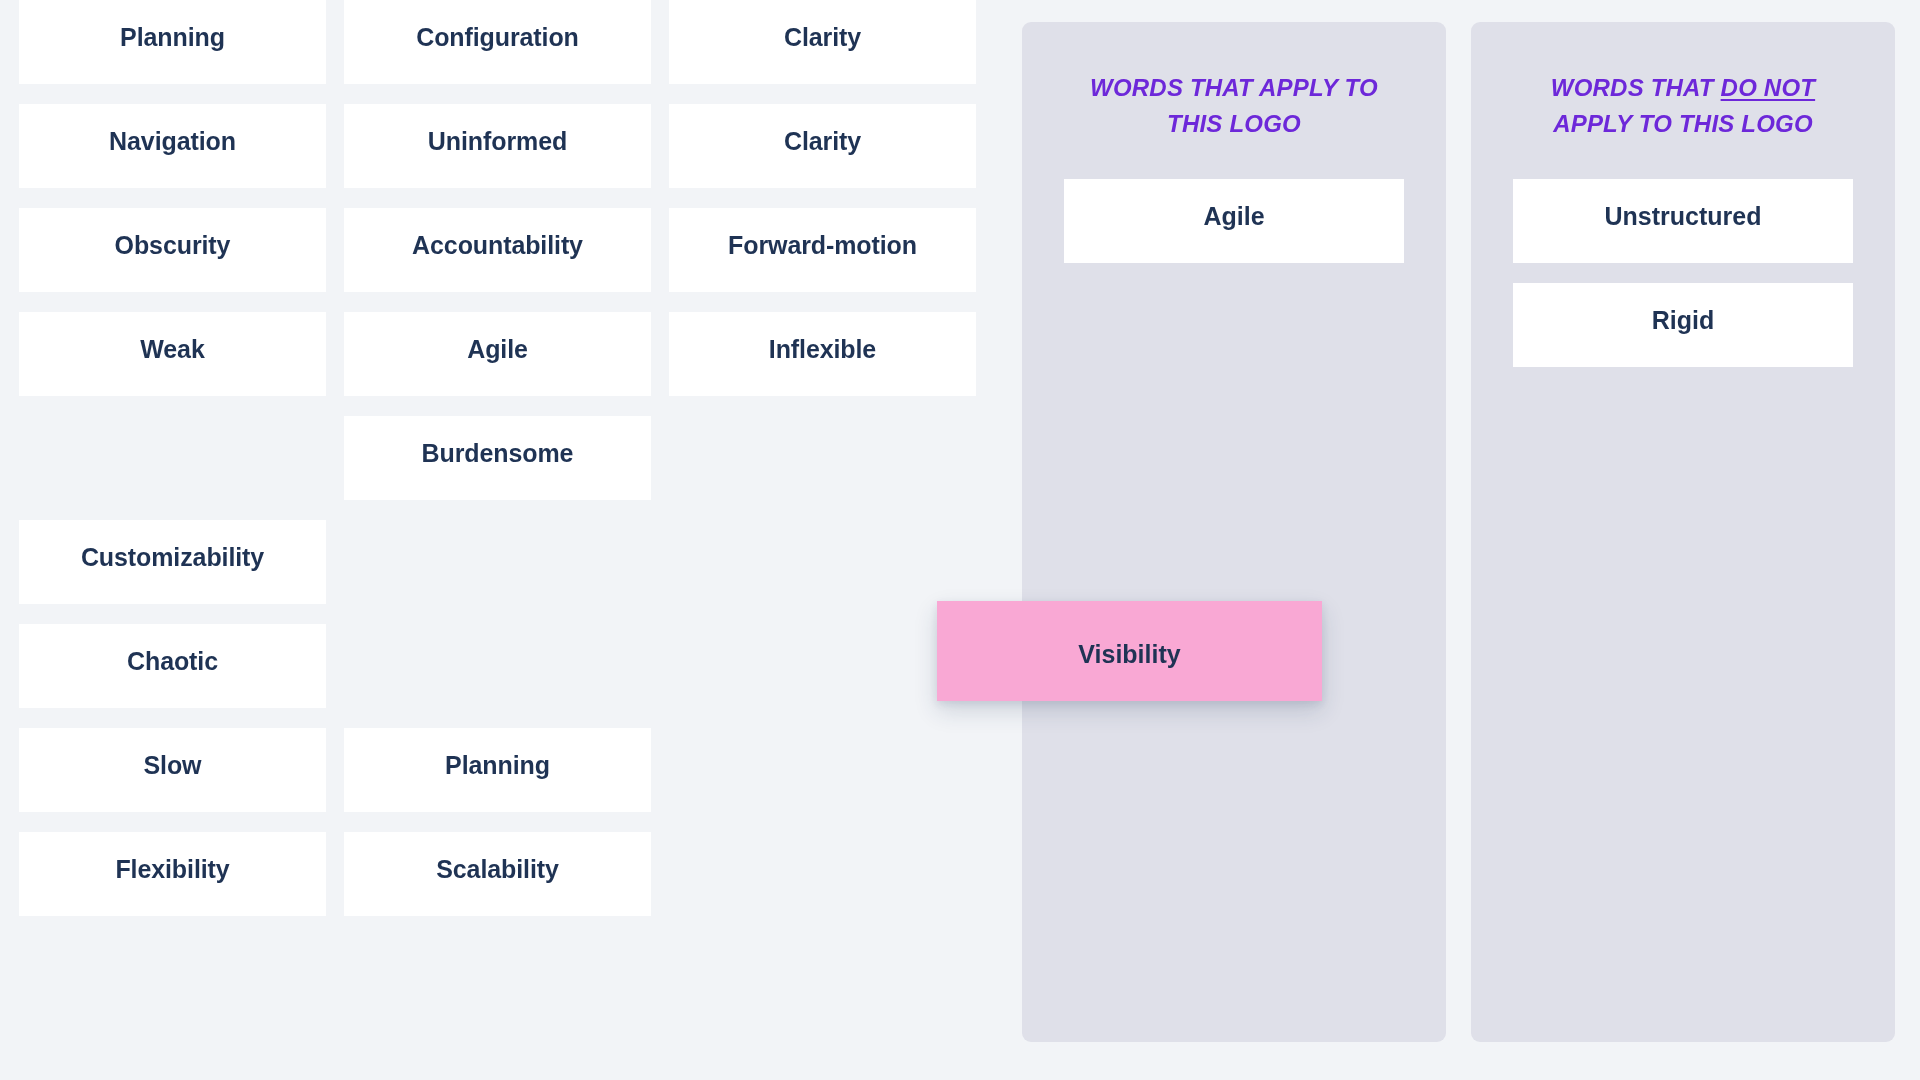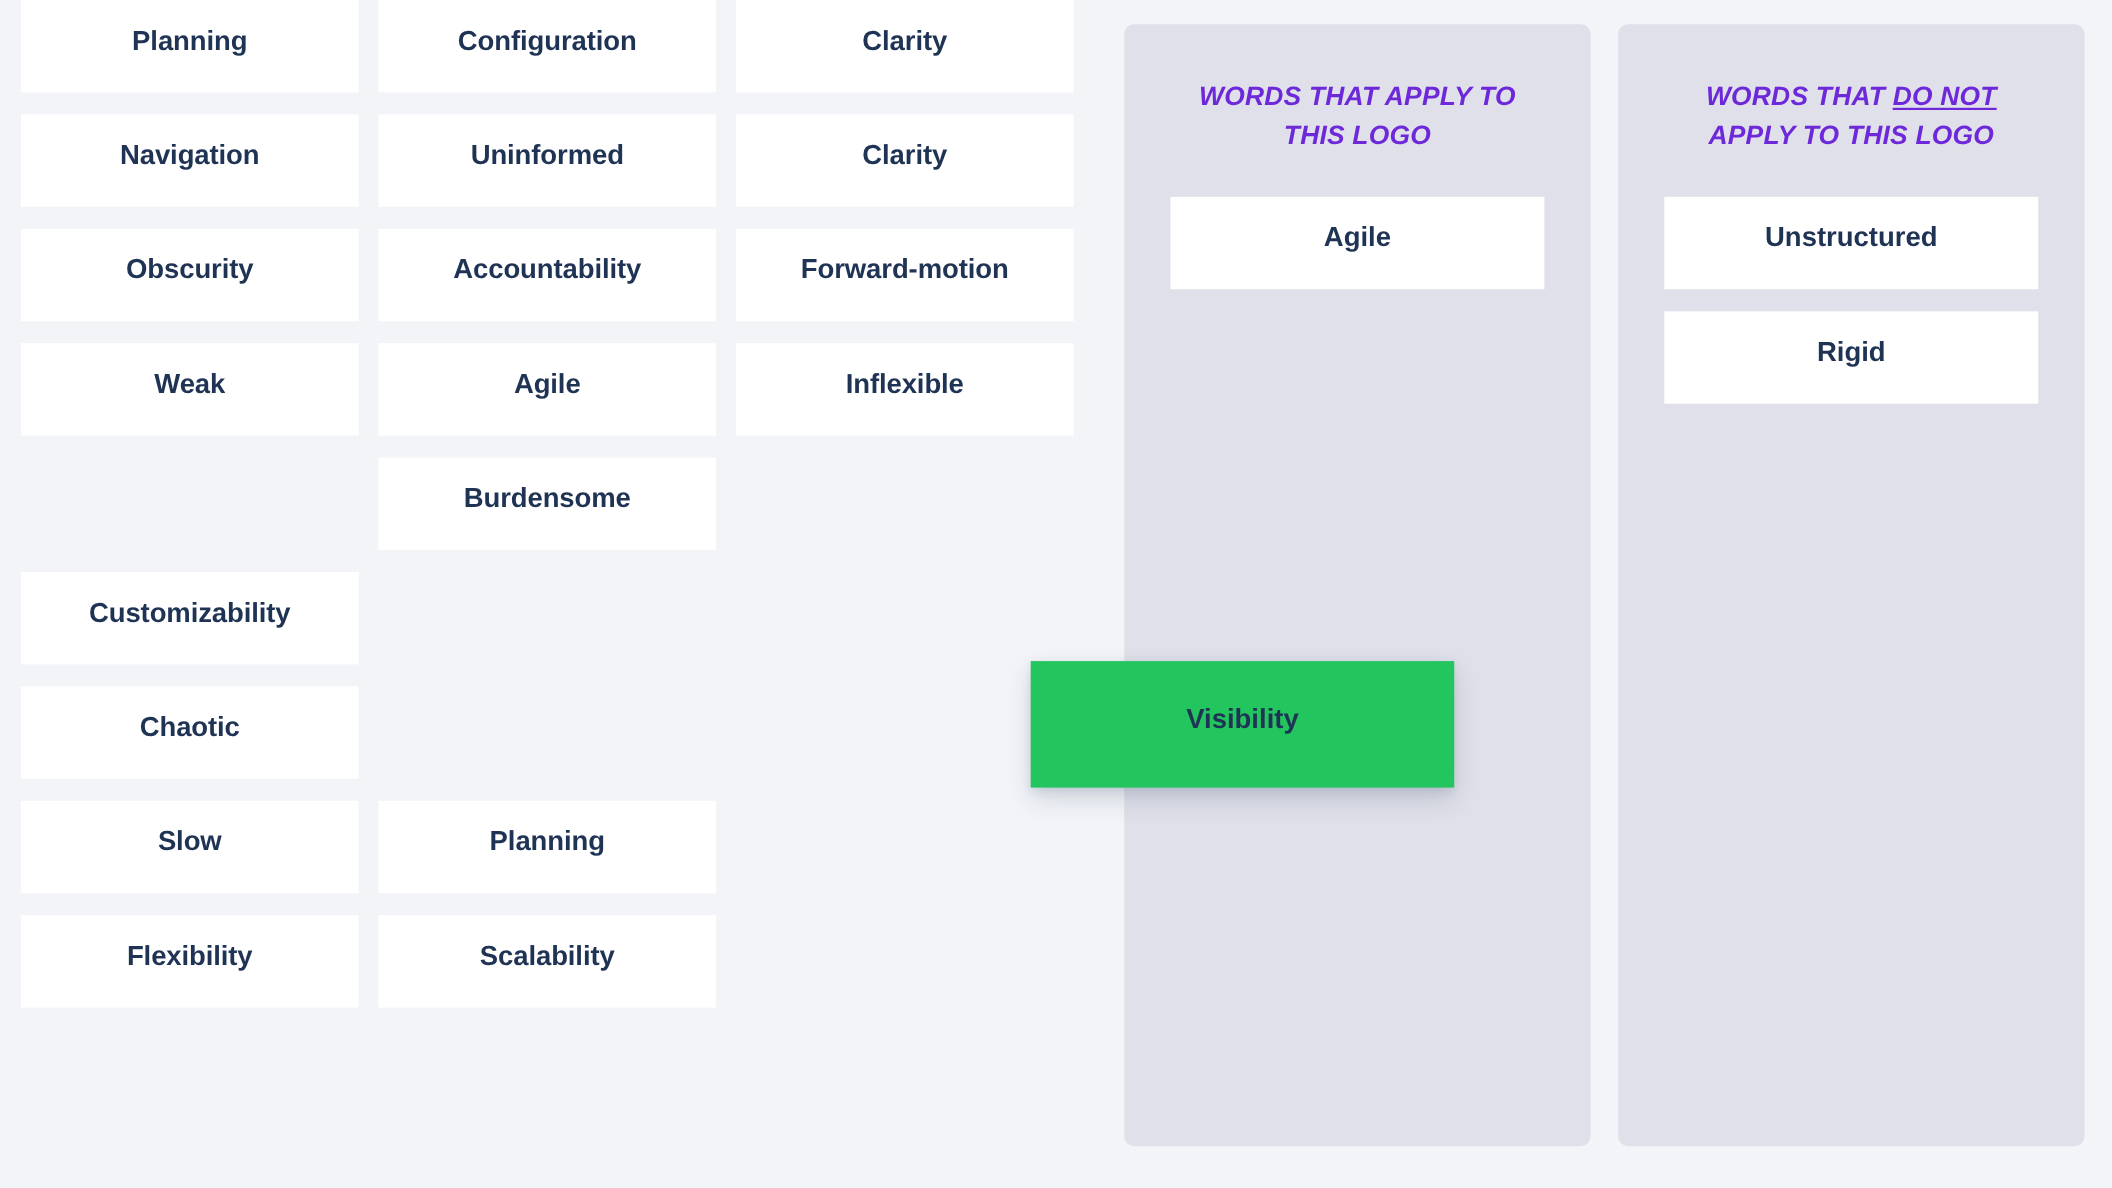--- a/index.html
+++ b/index.html
@@ -87,22 +87,22 @@
     overflow:hidden;
     cursor:grab;
   }
 
   
   #dragging-card{
     position:absolute;
     left:937px;
     top:601px;
     width:385px;
-    height:115px;
-    background:#22c55e;
+    height:100px;
+    background:#f9a8d4;
     box-shadow:0 10px 22px rgba(31,51,84,0.16), 0 3px 8px rgba(31,51,84,0.10);
     text-align:center;
     color:#1f3354;
     font-size:25px;
     font-weight:700;
     padding-top:38px;
     box-sizing:border-box;
     line-height:30px;
     z-index:50;
     cursor:grabbing;

